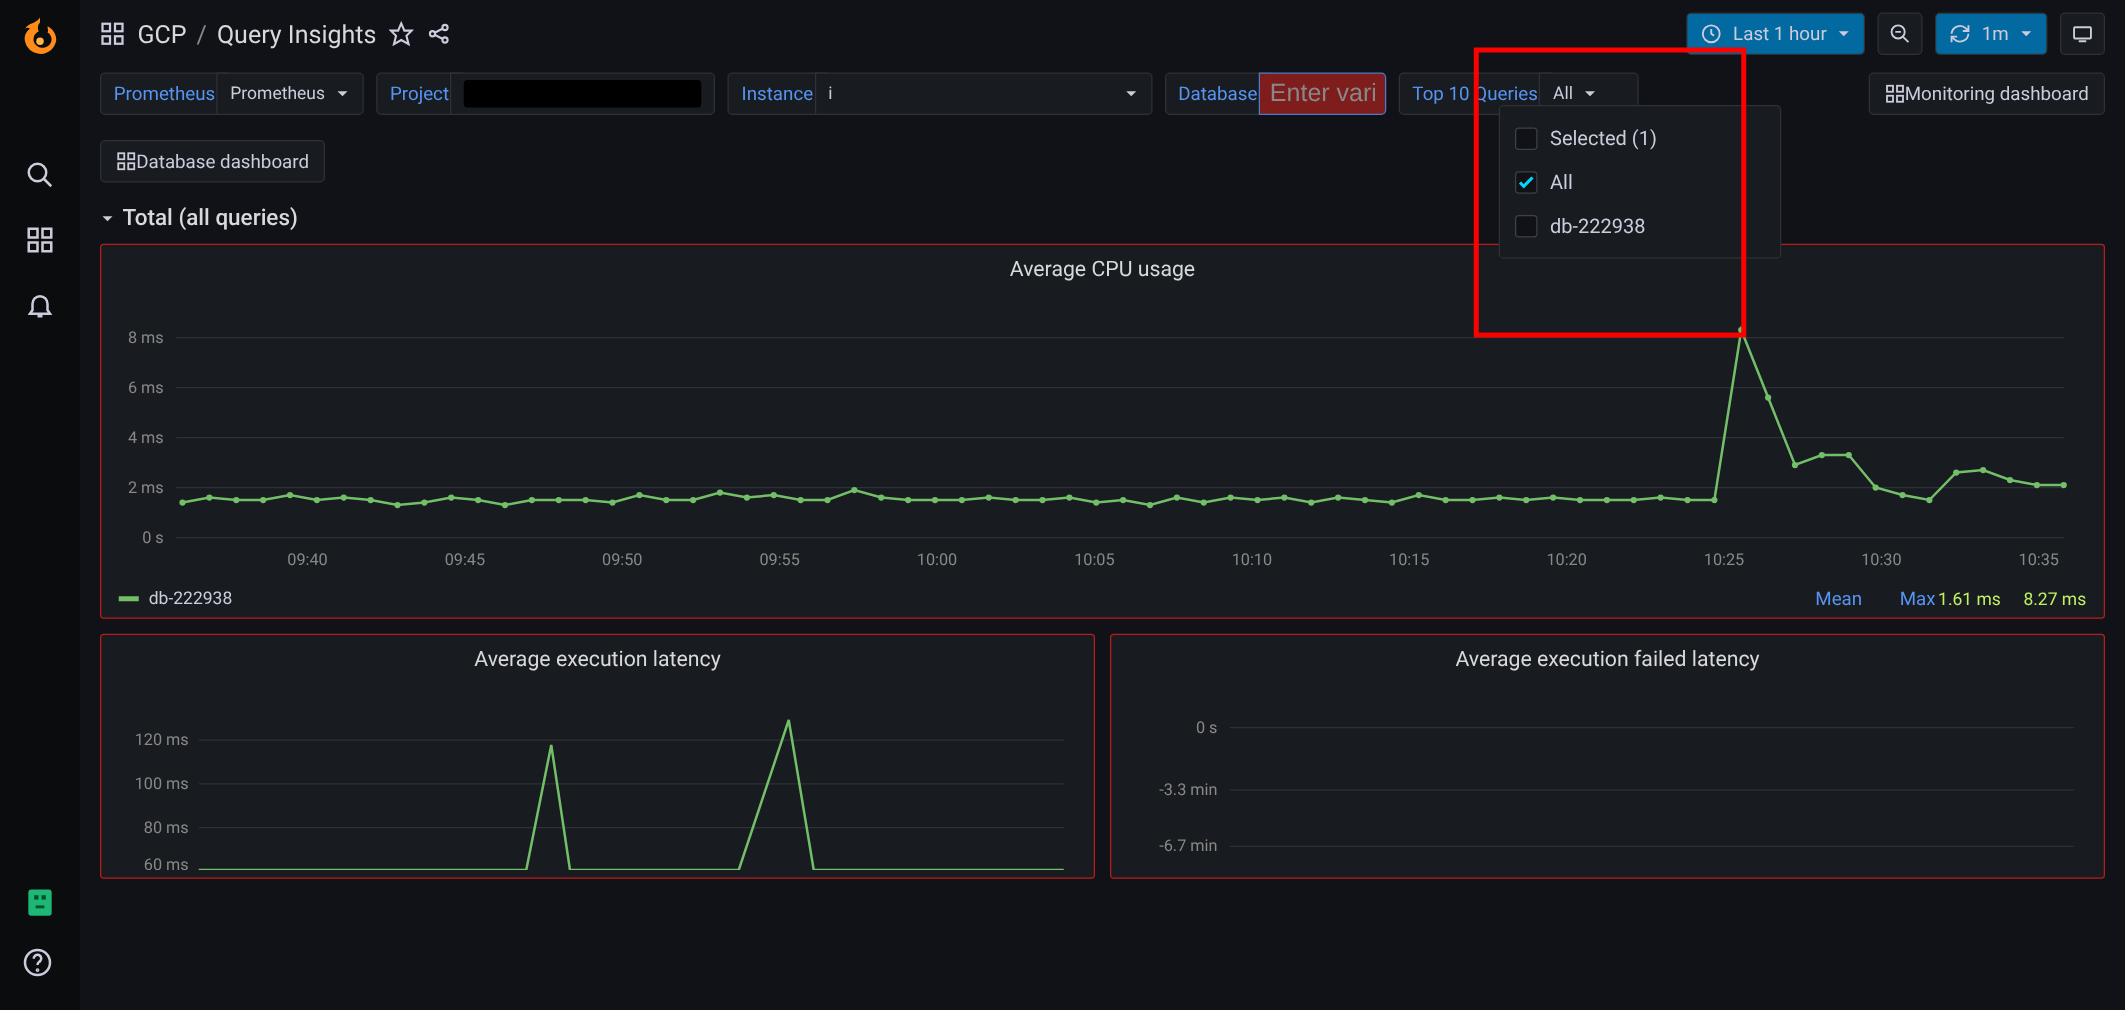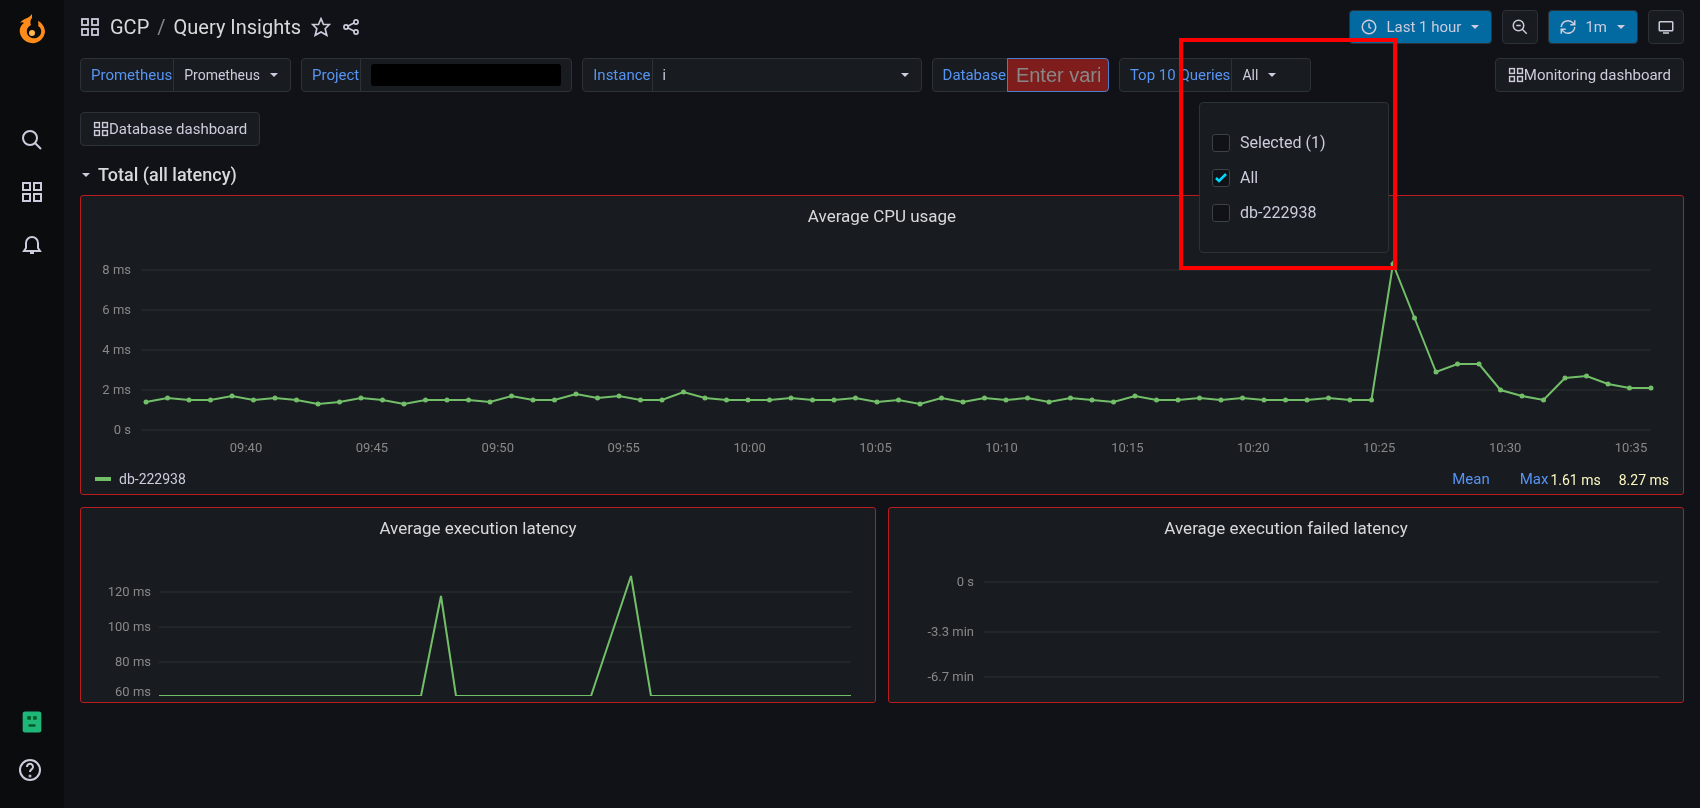--- a/index.html
+++ b/index.html
@@ -115,27 +115,27 @@
   border: 1px solid #2c3235;
   border-radius: 4px;
   height: 34px;
   display: flex; align-items: center;
   padding: 0 12px; gap: 0;
   color: #ccccdc; cursor: pointer;
   font-size: 15px;
 }
 .dropdown-panel {
   position: absolute;
-  top: 48px;
+  top: 30px;
   left: 1135px;
-  width: 190px;
+  width: 226px;
   background: #181b1f;
   border: 1px solid #2c3235;
   border-radius: 4px;
-  padding: 22px 0;
+  padding: 8px 0;
   z-index: 10;
 }
 .dropdown-item {
   display: flex; align-items: center;
   gap: 10px;
   padding: 8px 12px;
   cursor: pointer;
   font-size: 16px;
 }
 .checkbox {
@@ -182,21 +182,21 @@
 .panel-legend {
   display: flex; align-items: center;
   gap: 18px;
   padding: 6px 4px 0;
   font-size: 14px;
 }
 .legend-left { display: flex; align-items: center; gap: 8px; flex: 1; }
 .legend-swatch { width: 16px; height: 4px; background: #73bf69; }
 .legend-stats { display: flex; align-items: flex-end; gap: 2px; margin-left: auto; }
 .legend-head { display: flex; gap: 30px; color: #5794f2; font-size: 15px; }
-.legend-vals { display: flex; gap: 18px; color: #fef9c3; }
+.legend-vals { display: flex; gap: 18px; color: #bef264; }
 .panels-row { display: flex; gap: 12px; margin-top: 12px; }
 .panels-row .panel { flex: 1; }
 .chevron { display:inline-block; }
 .black-pill { background:#000; border-radius:3px; min-width:190px; height:22px; }
 </style>
 </head>
 <body>
 
 <div class="sidebar-nav">
   <div class="logo">
@@ -389,21 +389,21 @@
     </div>
 
     <div class="red-box"></div>
   </div>
 
   <div class="content">
     <div class="row-header">
       <svg viewBox="0 0 12 12" width="12" height="12" fill="#ccccdc" class="chevron">
           <path d="M2 4l4 4 4-4z"></path>
         </svg>
-      <span>Total (all latency)</span>
+      <span>Total (all queries)</span>
     </div>
 
     <div class="panel">
       <div class="panel-title">Average CPU usage</div>
       <div class="chart-area">
         <svg class="chart-svg" width="1570" height="230">
 
           <text x="40" y="40" fill="#888" text-anchor="end" font-size="13">8 ms</text>
           <text x="40" y="80" fill="#888" text-anchor="end" font-size="13">6 ms</text>
           <text x="40" y="120" fill="#888" text-anchor="end" font-size="13">4 ms</text>

